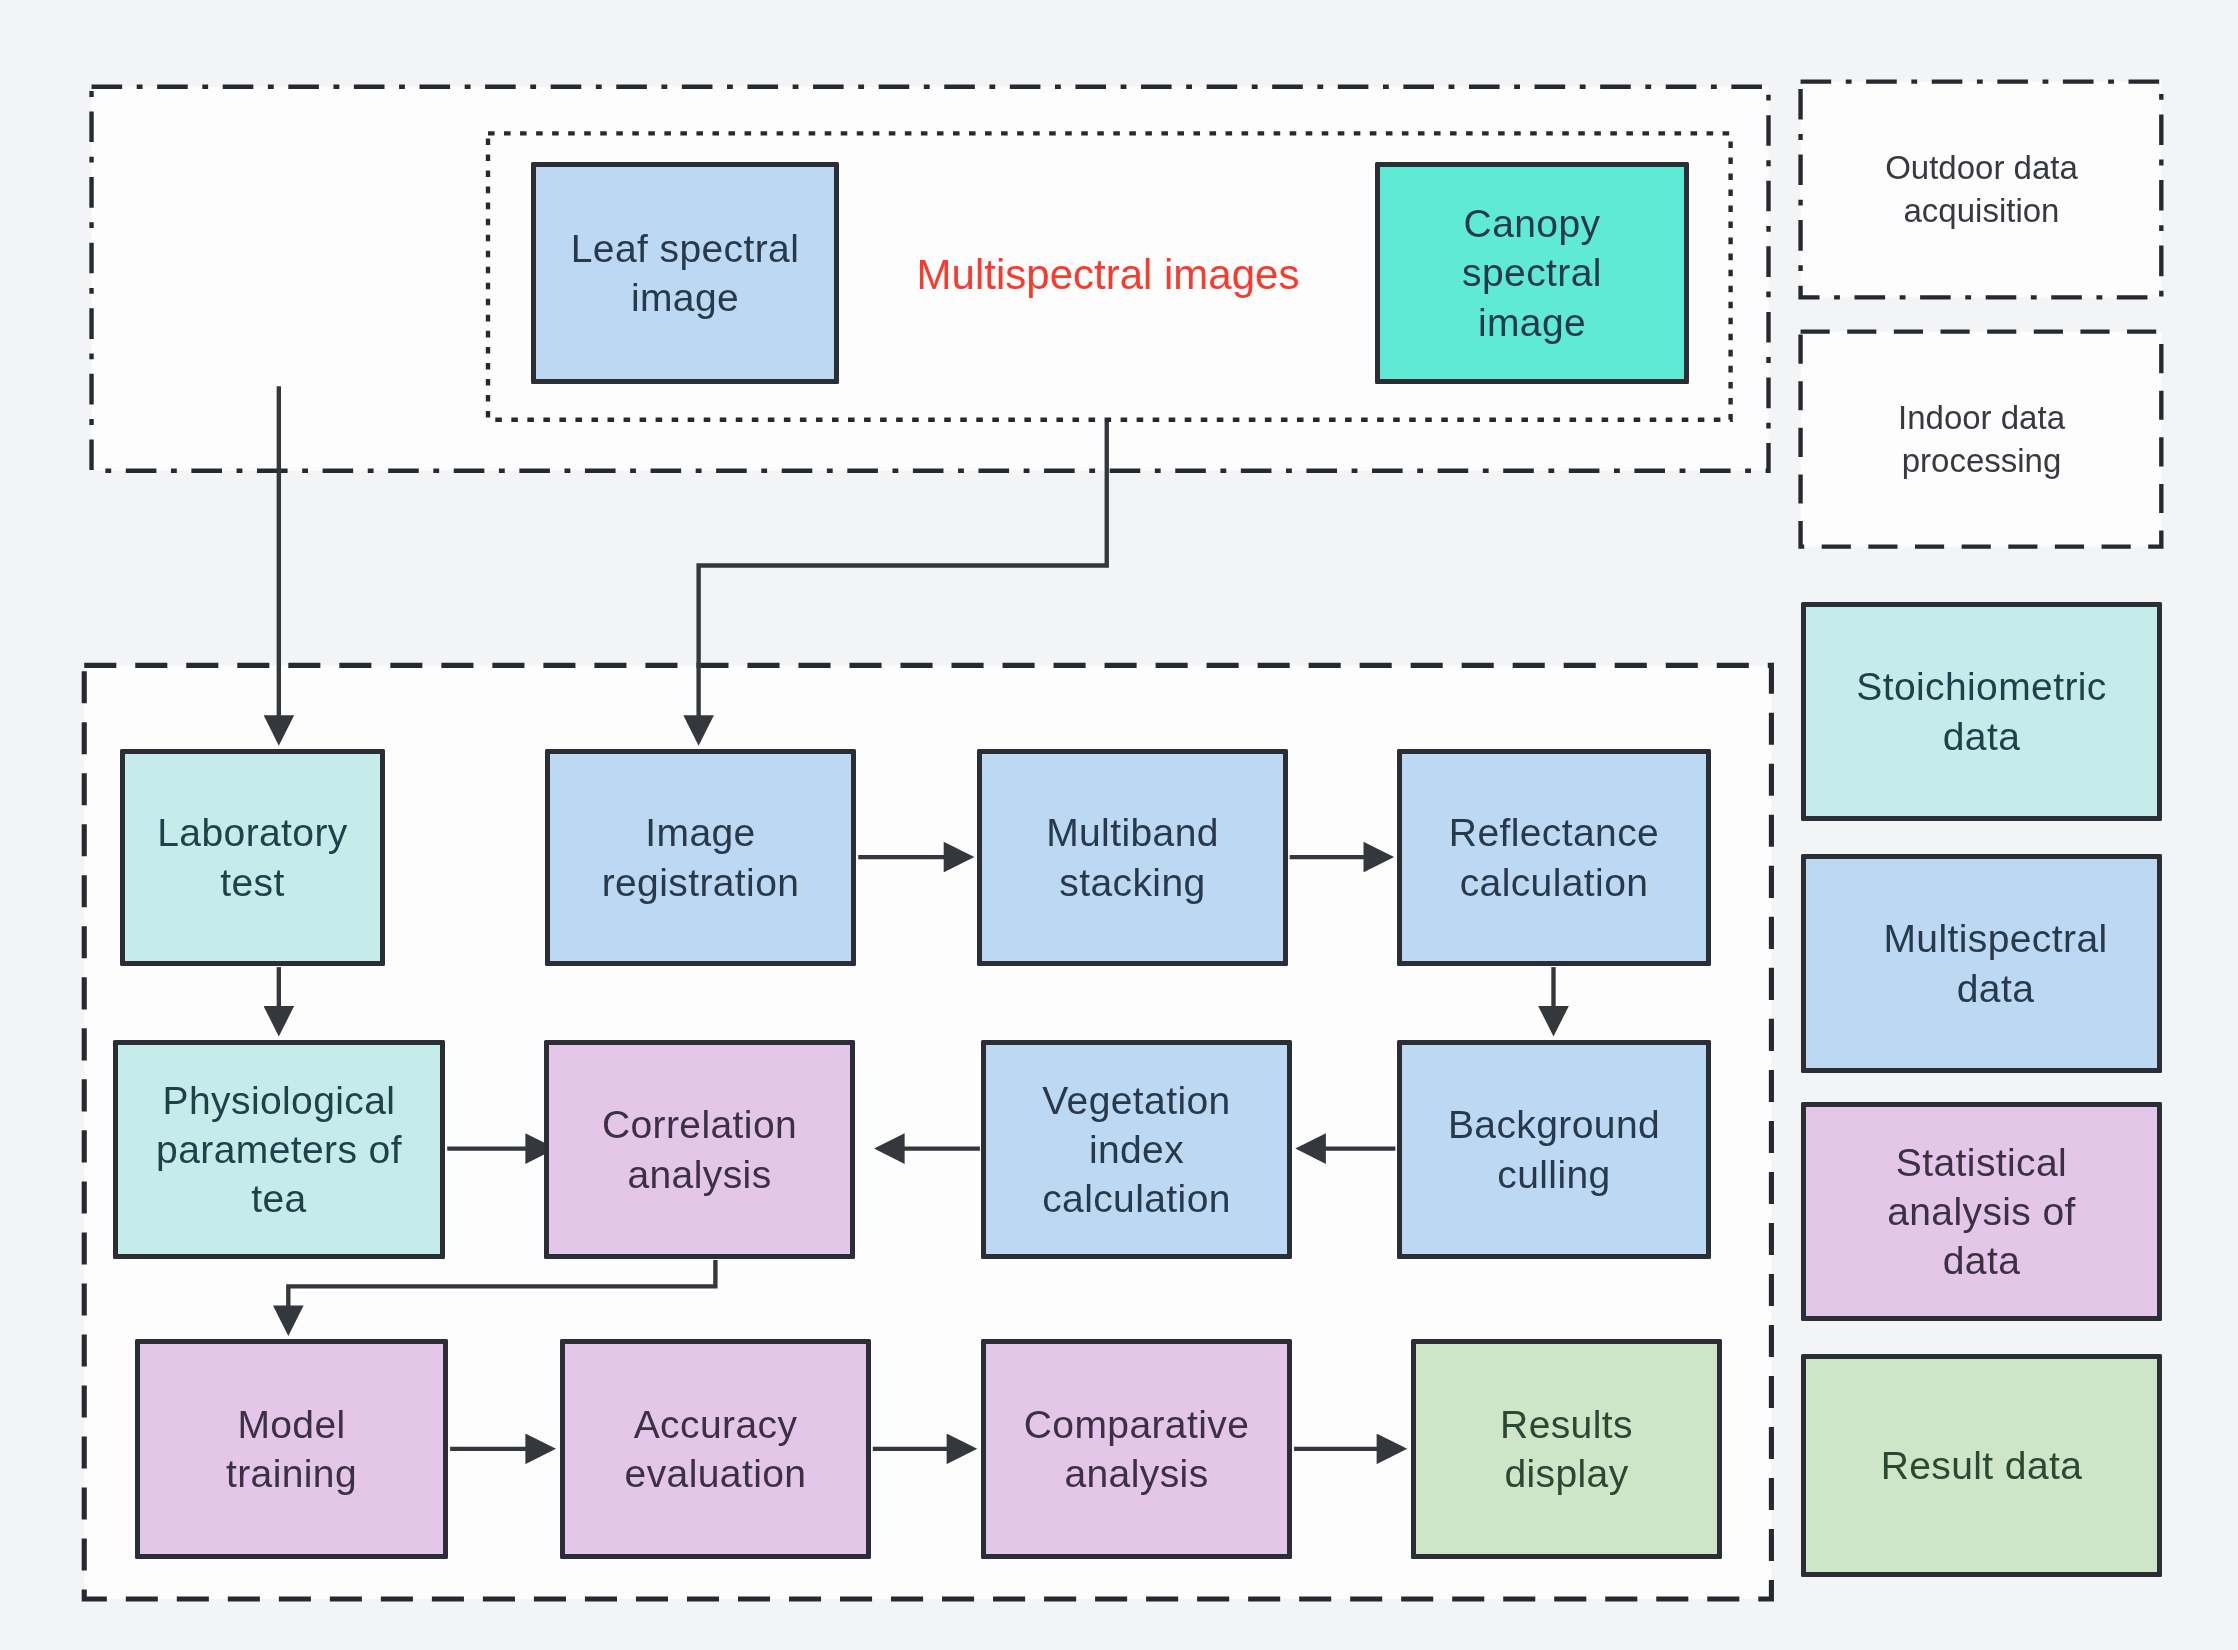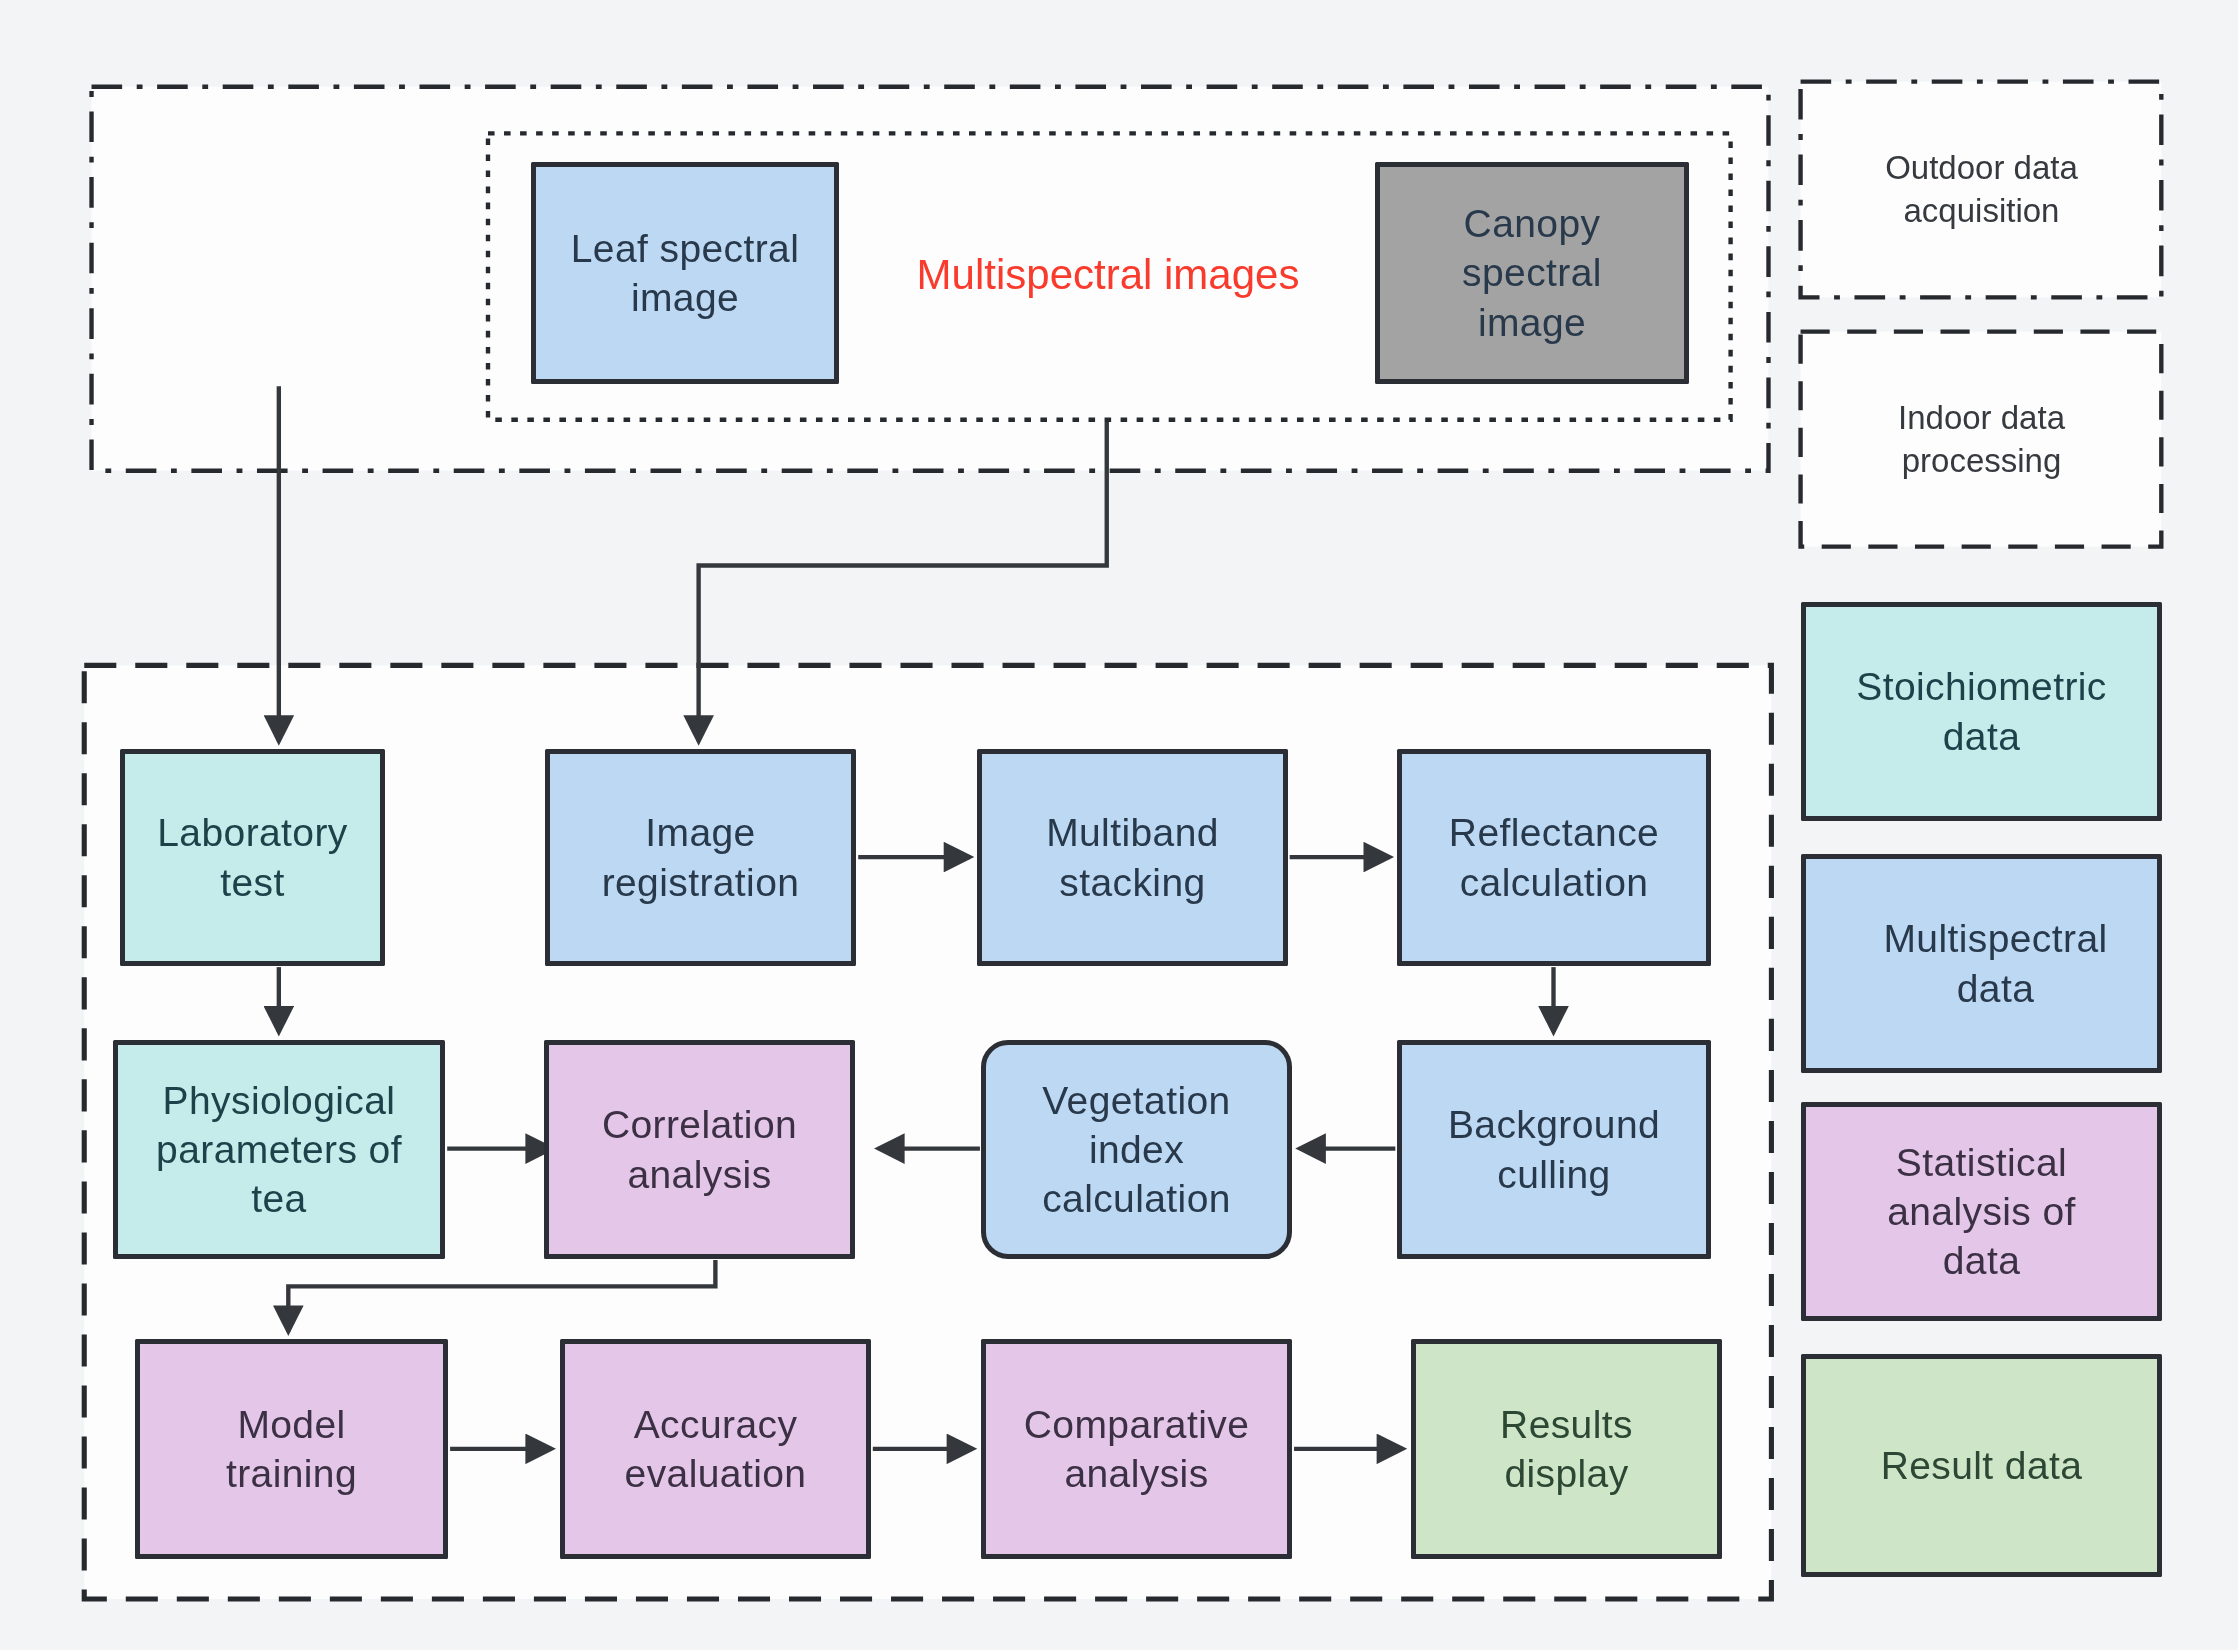--- a/index.html
+++ b/index.html
@@ -76,21 +76,21 @@
     <path d="M1197,1988 H1334" fill="none" stroke="#34383d" stroke-width="6" marker-end="url(#ah)"></path>
     <path d="M1775,1988 H1924" fill="none" stroke="#34383d" stroke-width="6" marker-end="url(#ah)"></path>
   </svg>
 
 
   <div class="node" style="left: 531px; top: 162px; width: 308px; height: 222px; background: rgb(189, 216, 243); color: rgb(40, 57, 75);">Leaf spectral
 image</div>
 
   <div class="caption" style="left: 849px; top: 246px; width: 518px; height: 58px; color: rgb(248, 59, 44);">Multispectral images</div>
 
-  <div class="node" style="left: 1375px; top: 162px; width: 314px; height: 222px; background: #a3a3a3; color: rgb(40, 57, 75);">Canopy
+  <div class="node" style="left: 1375px; top: 162px; width: 314px; height: 222px; background: #5eead4; color: rgb(40, 57, 75);">Canopy
 spectral
 image</div>
 
   <div class="node" style="left: 120px; top: 749px; width: 265px; height: 217px; background: rgb(197, 235, 235); color: rgb(31, 65, 73);">Laboratory
 test</div>
 
   <div class="node" style="left: 545px; top: 749px; width: 311px; height: 217px; background: rgb(189, 216, 243); color: rgb(40, 57, 75);">Image
 registration</div>
 
   <div class="node" style="left: 977px; top: 749px; width: 311px; height: 217px; background: rgb(189, 216, 243); color: rgb(40, 57, 75);">Multiband
@@ -99,21 +99,21 @@
   <div class="node" style="left: 1397px; top: 749px; width: 314px; height: 217px; background: rgb(189, 216, 243); color: rgb(40, 57, 75);">Reflectance
 calculation</div>
 
   <div class="node" style="left: 113px; top: 1040px; width: 332px; height: 219px; background: rgb(197, 235, 235); color: rgb(31, 65, 73);">Physiological
 parameters of
 tea</div>
 
   <div class="node" style="left: 544px; top: 1040px; width: 311px; height: 219px; background: rgb(227, 198, 232); color: rgb(60, 48, 68);">Correlation
 analysis</div>
 
-  <div class="node" style="left: 981px; top: 1040px; width: 311px; height: 219px; background: rgb(189, 216, 243); color: rgb(40, 57, 75); border-radius: 27px;">Vegetation
+  <div class="node" style="left: 981px; top: 1040px; width: 311px; height: 219px; background: rgb(189, 216, 243); color: rgb(40, 57, 75);">Vegetation
 index
 calculation</div>
 
   <div class="node" style="left: 1397px; top: 1040px; width: 314px; height: 219px; background: rgb(189, 216, 243); color: rgb(40, 57, 75);">Background
 culling</div>
 
   <div class="node" style="left: 135px; top: 1339px; width: 313px; height: 220px; background: rgb(227, 198, 232); color: rgb(60, 48, 68);">Model
 training</div>
 
   <div class="node" style="left: 560px; top: 1339px; width: 311px; height: 220px; background: rgb(227, 198, 232); color: rgb(60, 48, 68);">Accuracy

